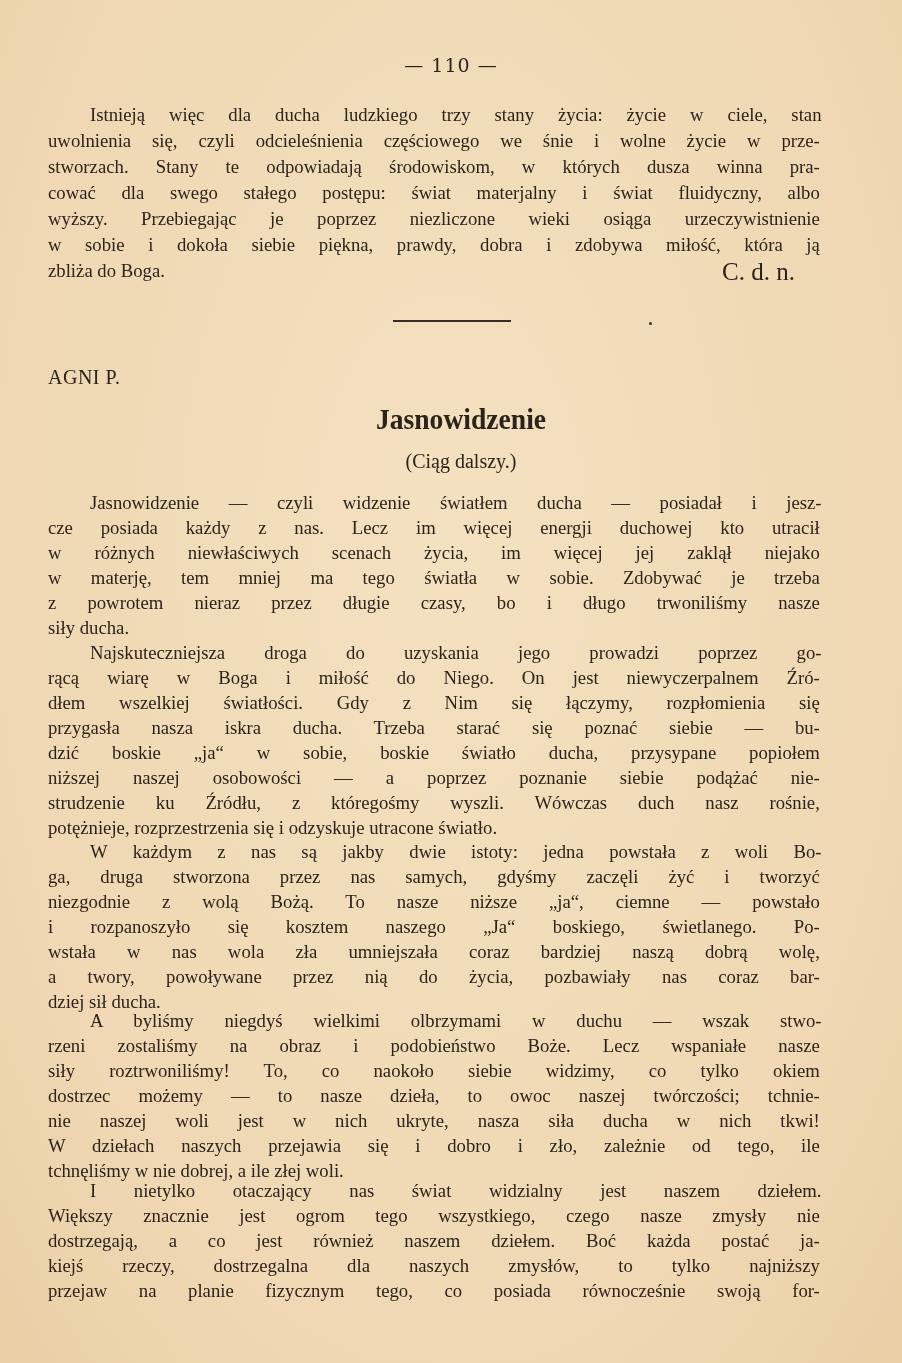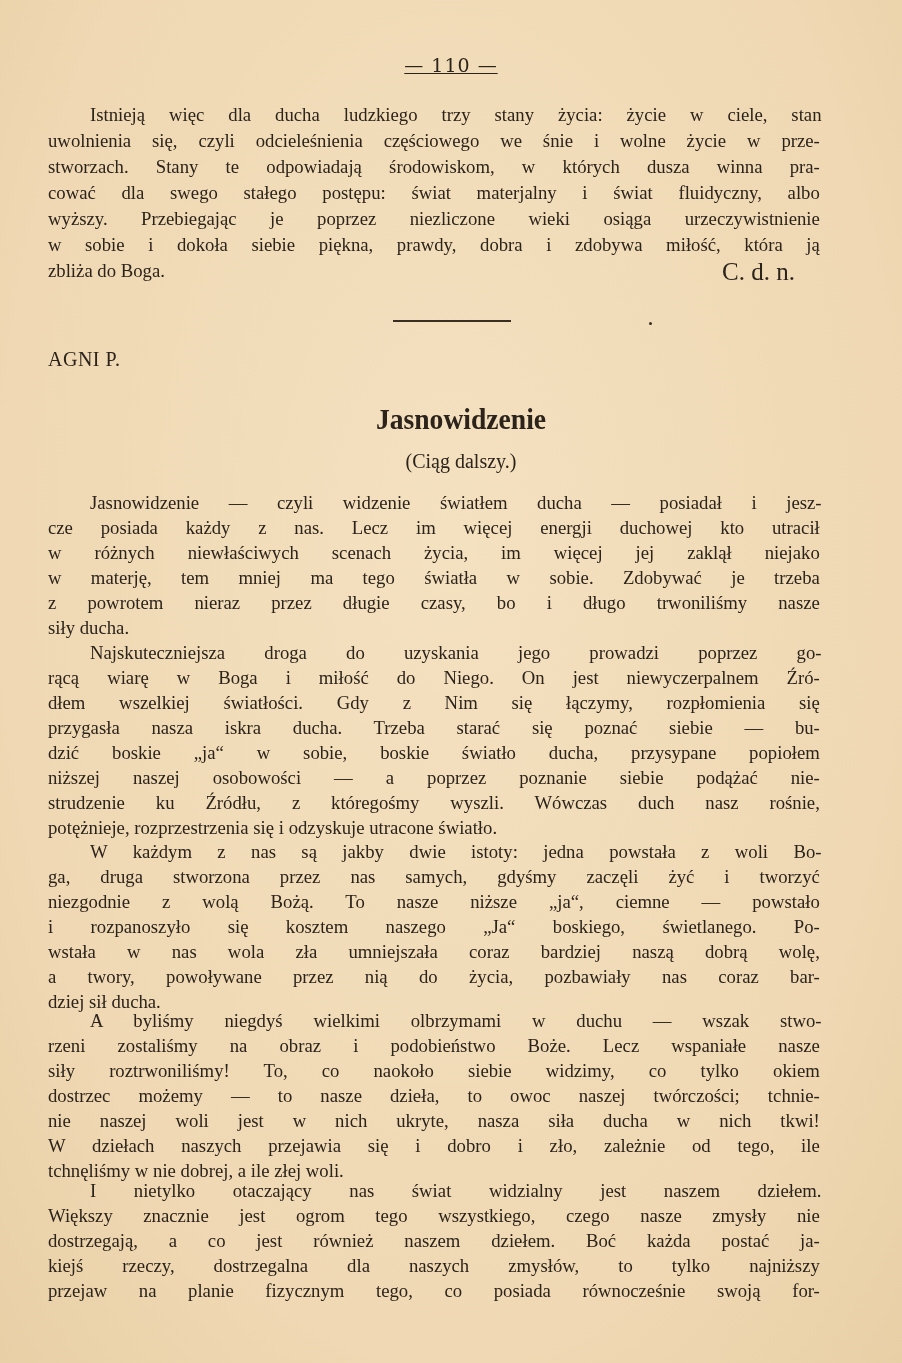--- a/index.html
+++ b/index.html
@@ -8,38 +8,38 @@
     background: #f1dcb8;
     background-image: radial-gradient(ellipse at 50% 40%, #f4e1c0 0%, #efd8b3 70%, #e8cfa6 100%);
     font-family: "DejaVu Serif", "Liberation Serif", serif;
     color: #2c231b;
     position: relative;
     overflow: hidden;
   }
   .page { position: absolute; left: 0; top: 0; width: 902px; height: 1363px; }
   .page-number {
     position: absolute; top: 54px; left: 0; width: 902px; text-align: center;
-    font-size: 19px; letter-spacing: 1px; text-decoration: underline;
+    font-size: 19px; letter-spacing: 1px;
   }
   .line {
     position: absolute; left: 48px; width: 804px;
     font-size: 19.5px; line-height: 26px; white-space: nowrap;
     text-align: justify; text-align-last: justify;
     font-family: "Liberation Serif", "DejaVu Serif", serif;
     transform: scaleX(0.96); transform-origin: left;
   }
   .line.last { text-align-last: left; }
   .line.indent { left: 90px; width: 762px; }
   .signoff { position: absolute; left: 722px; top: 283px; font-size: 25px; font-family: "Liberation Serif", serif; }
   .rule {
     position: absolute; left: 393px; top: 320px; width: 118px; height: 2px; background: #3a2e22;
   }
   .dot { position: absolute; left: 649px; top: 322px; width: 3px; height: 3px; background: #3a2e22; border-radius: 50%; }
   .author {
-    position: absolute; left: 48px; top: 348px; font-size: 20px;
+    position: absolute; left: 48px; top: 366px; font-size: 20px;
     font-family: "Liberation Serif", serif; letter-spacing: 0.5px;
   }
   .title {
     position: absolute; top: 402px; left: 0; width: 922px; text-align: center;
     font-size: 30px; font-family: "Liberation Serif", serif; font-weight: bold;
     transform: scaleX(0.92); transform-origin: center;
   }
   .subtitle {
     position: absolute; top: 450px; left: 0; width: 922px; text-align: center;
     font-size: 20px; font-family: "Liberation Serif", serif;

